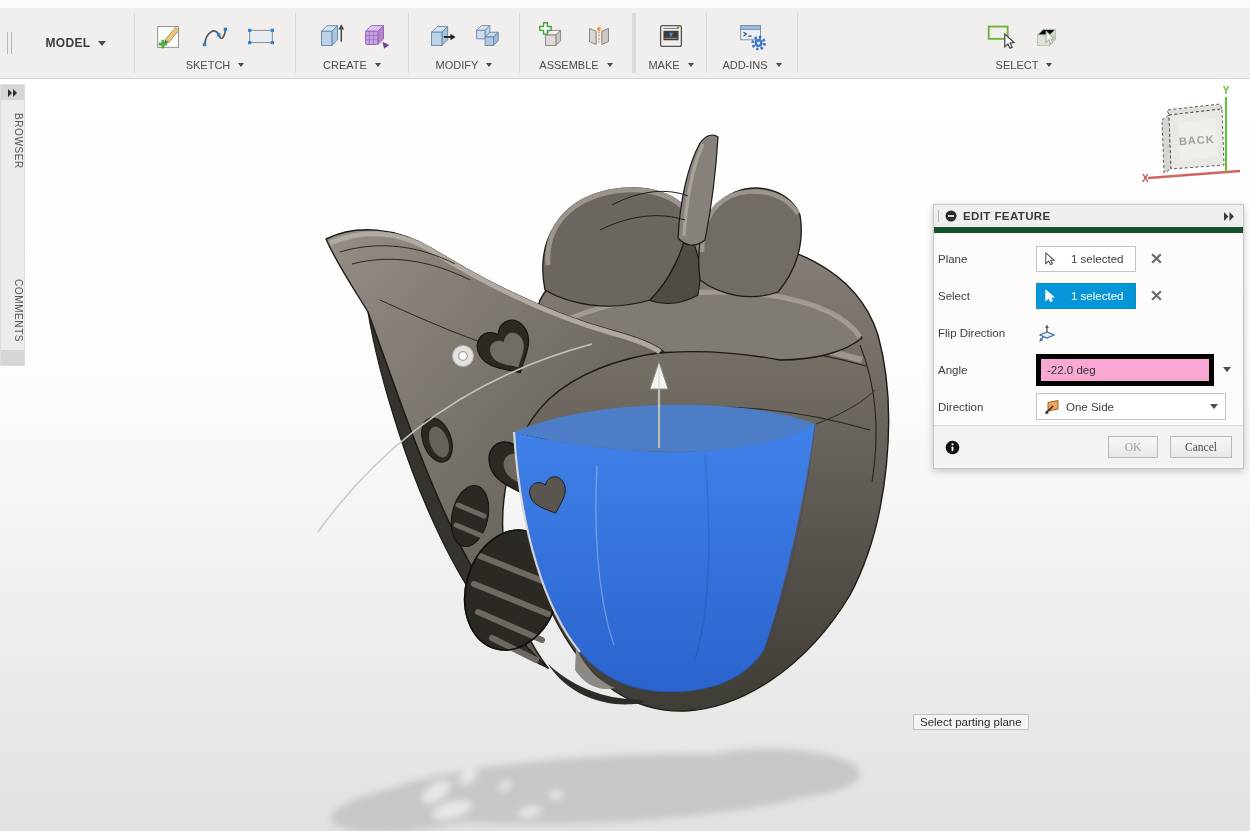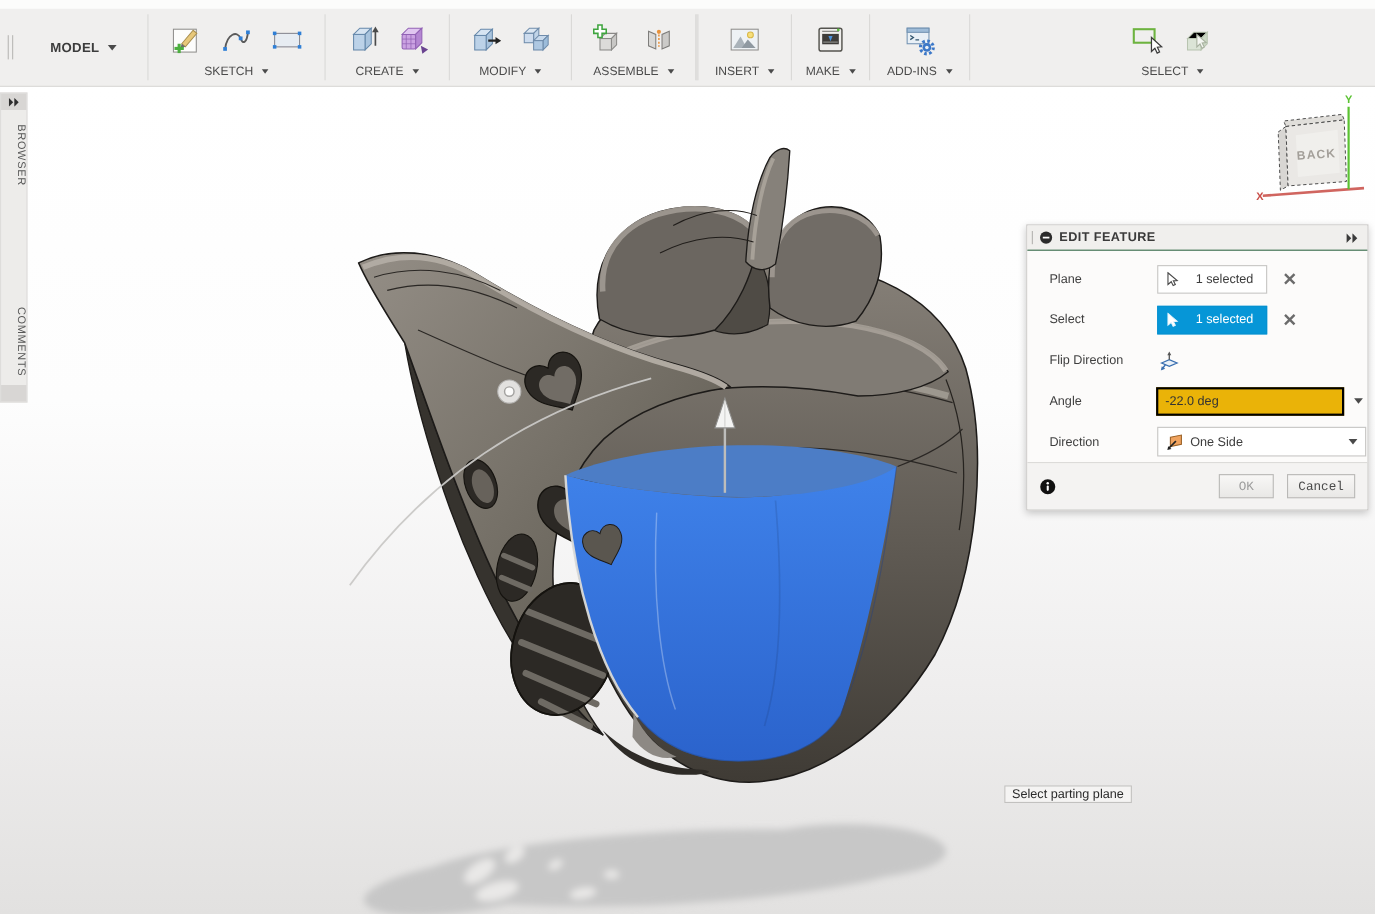--- a/index.html
+++ b/index.html
@@ -40,48 +40,48 @@
   .strip-cap.bottom{bottom:0;}
   .vtab{position:absolute;left:0;width:100%;writing-mode:vertical-rl;text-orientation:mixed;
     font-size:10px;color:#565656;letter-spacing:.6px;text-align:center;cursor:pointer;}
   .vtab.browser{top:18px;height:76px;}
   .vtab.comments{top:184px;height:84px;}
   
   .viewcube{position:absolute;left:1136px;top:6px;width:112px;height:100px;cursor:pointer;}
   
   .dialog{position:absolute;left:933px;top:125px;width:311px;background:#fcfbfa;
     border:1px solid #c7c6c4;box-shadow:0 2px 7px rgba(0,0,0,.22);box-sizing:border-box;}
-  .dlg-header{height:22px;background:#f0efed;border-bottom:1px solid #14532d;
+  .dlg-header{height:22px;background:#f0efed;border-bottom:6px solid #14532d;
     display:flex;align-items:center;gap:6px;padding:0 8px 0 4px;}
   .dlg-grip{display:flex;gap:2px;}
   .dlg-grip i{display:block;width:1px;height:12px;background:#b3b2b0;}
   .dlg-title{font-size:11.5px;font-weight:bold;color:#3a3a3a;letter-spacing:.4px;}
   .dlg-spacer{flex:1;}
   .dlg-body{background:#fcfbfa;padding-top:7px;}
-  .drow{display:flex;align-items:center;height:37px;padding-left:20px;}
+  .drow{display:flex;align-items:center;height:37px;padding-left:4px;}
   .dlabel{width:98px;font-size:11.5px;color:#3f3f3f;}
   .selfield{width:86px;height:24px;display:flex;align-items:center;gap:15px;padding:0 6px;
     font-size:11.5px;border:1px solid #c6c5c3;background:#fff;color:#3c3c3c;cursor:pointer;}
   .selfield.active{background:#0696d7;border-color:#0691d0;color:#fff;}
   .xbtn{margin-left:12px;width:16px;height:16px;display:flex;align-items:center;
     justify-content:center;cursor:pointer;}
   .checkbox{width:16px;height:16px;background:#fff;border:1.5px solid #4d4d4d;border-radius:2px;
     display:flex;align-items:center;justify-content:center;cursor:pointer;}
   .iconbtn{width:22px;height:20px;display:flex;align-items:center;justify-content:center;cursor:pointer;}
-  .angle-input{width:156px;height:22px;border:2px solid #000000;background:#eab308;
+  .angle-input{width:156px;height:22px;border:5px solid #000000;background:#f9a8d4;
     font-family:"Liberation Sans",sans-serif;font-size:11.5px;color:#333;padding:0 6px;}
   .spin-caret{margin-left:5px;width:16px;height:24px;display:flex;align-items:center;
     justify-content:center;cursor:pointer;}
   .dropdown{width:174px;height:25px;border:1px solid #c6c5c3;background:#fff;display:flex;
     align-items:center;gap:6px;padding:0 7px;font-size:11.5px;color:#3c3c3c;cursor:pointer;}
   .dropdown .caret{margin-left:auto;}
   .dlg-footer{height:42px;border-top:1px solid #dcdbd9;background:#f4f3f2;
     display:flex;align-items:center;padding:0 11px;}
   .btn{height:22px;border:1px solid #b9b8b6;background:linear-gradient(#f8f7f6,#e9e8e6);
-    font-family:Liberation Mono, monospace;font-size:11.5px;display:flex;align-items:center;
+    font-family:Liberation Serif, serif;font-size:11.5px;display:flex;align-items:center;
     justify-content:center;cursor:pointer;}
   .btn-ok{width:50px;color:#9c9c9c;margin-left:auto;}
   .btn-cancel{width:62px;color:#4a4a4a;margin-left:12px;}
   
   .prompt-tooltip{position:absolute;left:913px;top:635px;background:#f5f4f3;
     border:1px solid #c2c1bf;font-size:11.5px;color:#2b2b2b;padding:1px 6px;white-space:nowrap;}
 </style>
 </head>
 <body>
 
@@ -214,36 +214,20 @@
         <span>ASSEMBLE</span>
         <span class="caret"></span>
       </div>
   </div>
   <div class="sep"></div>
 
   <div class="sep"></div>
 
   <div class="sep"></div>
 
-  <div class="tgroup" style="width:84px">
-    <div class="ticons">
-      <span class="ticon">
-          <svg width="34" height="34" viewBox="0 0 36 36">
-            <rect x="5" y="8" width="26" height="20" fill="#eef2f5" stroke="#8f8e8c"></rect>
-            <circle cx="23.5" cy="13.5" r="2.8" fill="#f7df7a" stroke="#d9b84a"></circle>
-            <polygon points="7,26 14,15 20,26" fill="#aab3ba"></polygon>
-            <polygon points="15,26 21,18 28.5,26" fill="#8f99a1"></polygon>
-          </svg>
-        </span>
-    </div>
-    <div class="tlabel">
-        <span>INSERT</span>
-        <span class="caret"></span>
-      </div>
-  </div>
   <div class="sep"></div>
 
   <div class="tgroup" style="width:70px">
     <div class="ticons">
       <span class="ticon">
           <svg width="34" height="34" viewBox="0 0 36 36">
             <rect x="7" y="7" width="22" height="22" rx="2" fill="#efeeec" stroke="#55544f" stroke-width="1.4"></rect>
             <line x1="10" y1="10" x2="26" y2="10" stroke="#55544f" stroke-width=".8"></line>
             <circle cx="25.5" cy="8.7" r="1.3" fill="#59b83c"></circle>
             <rect x="10" y="12.5" width="16" height="10" fill="#3e3c39"></rect>

